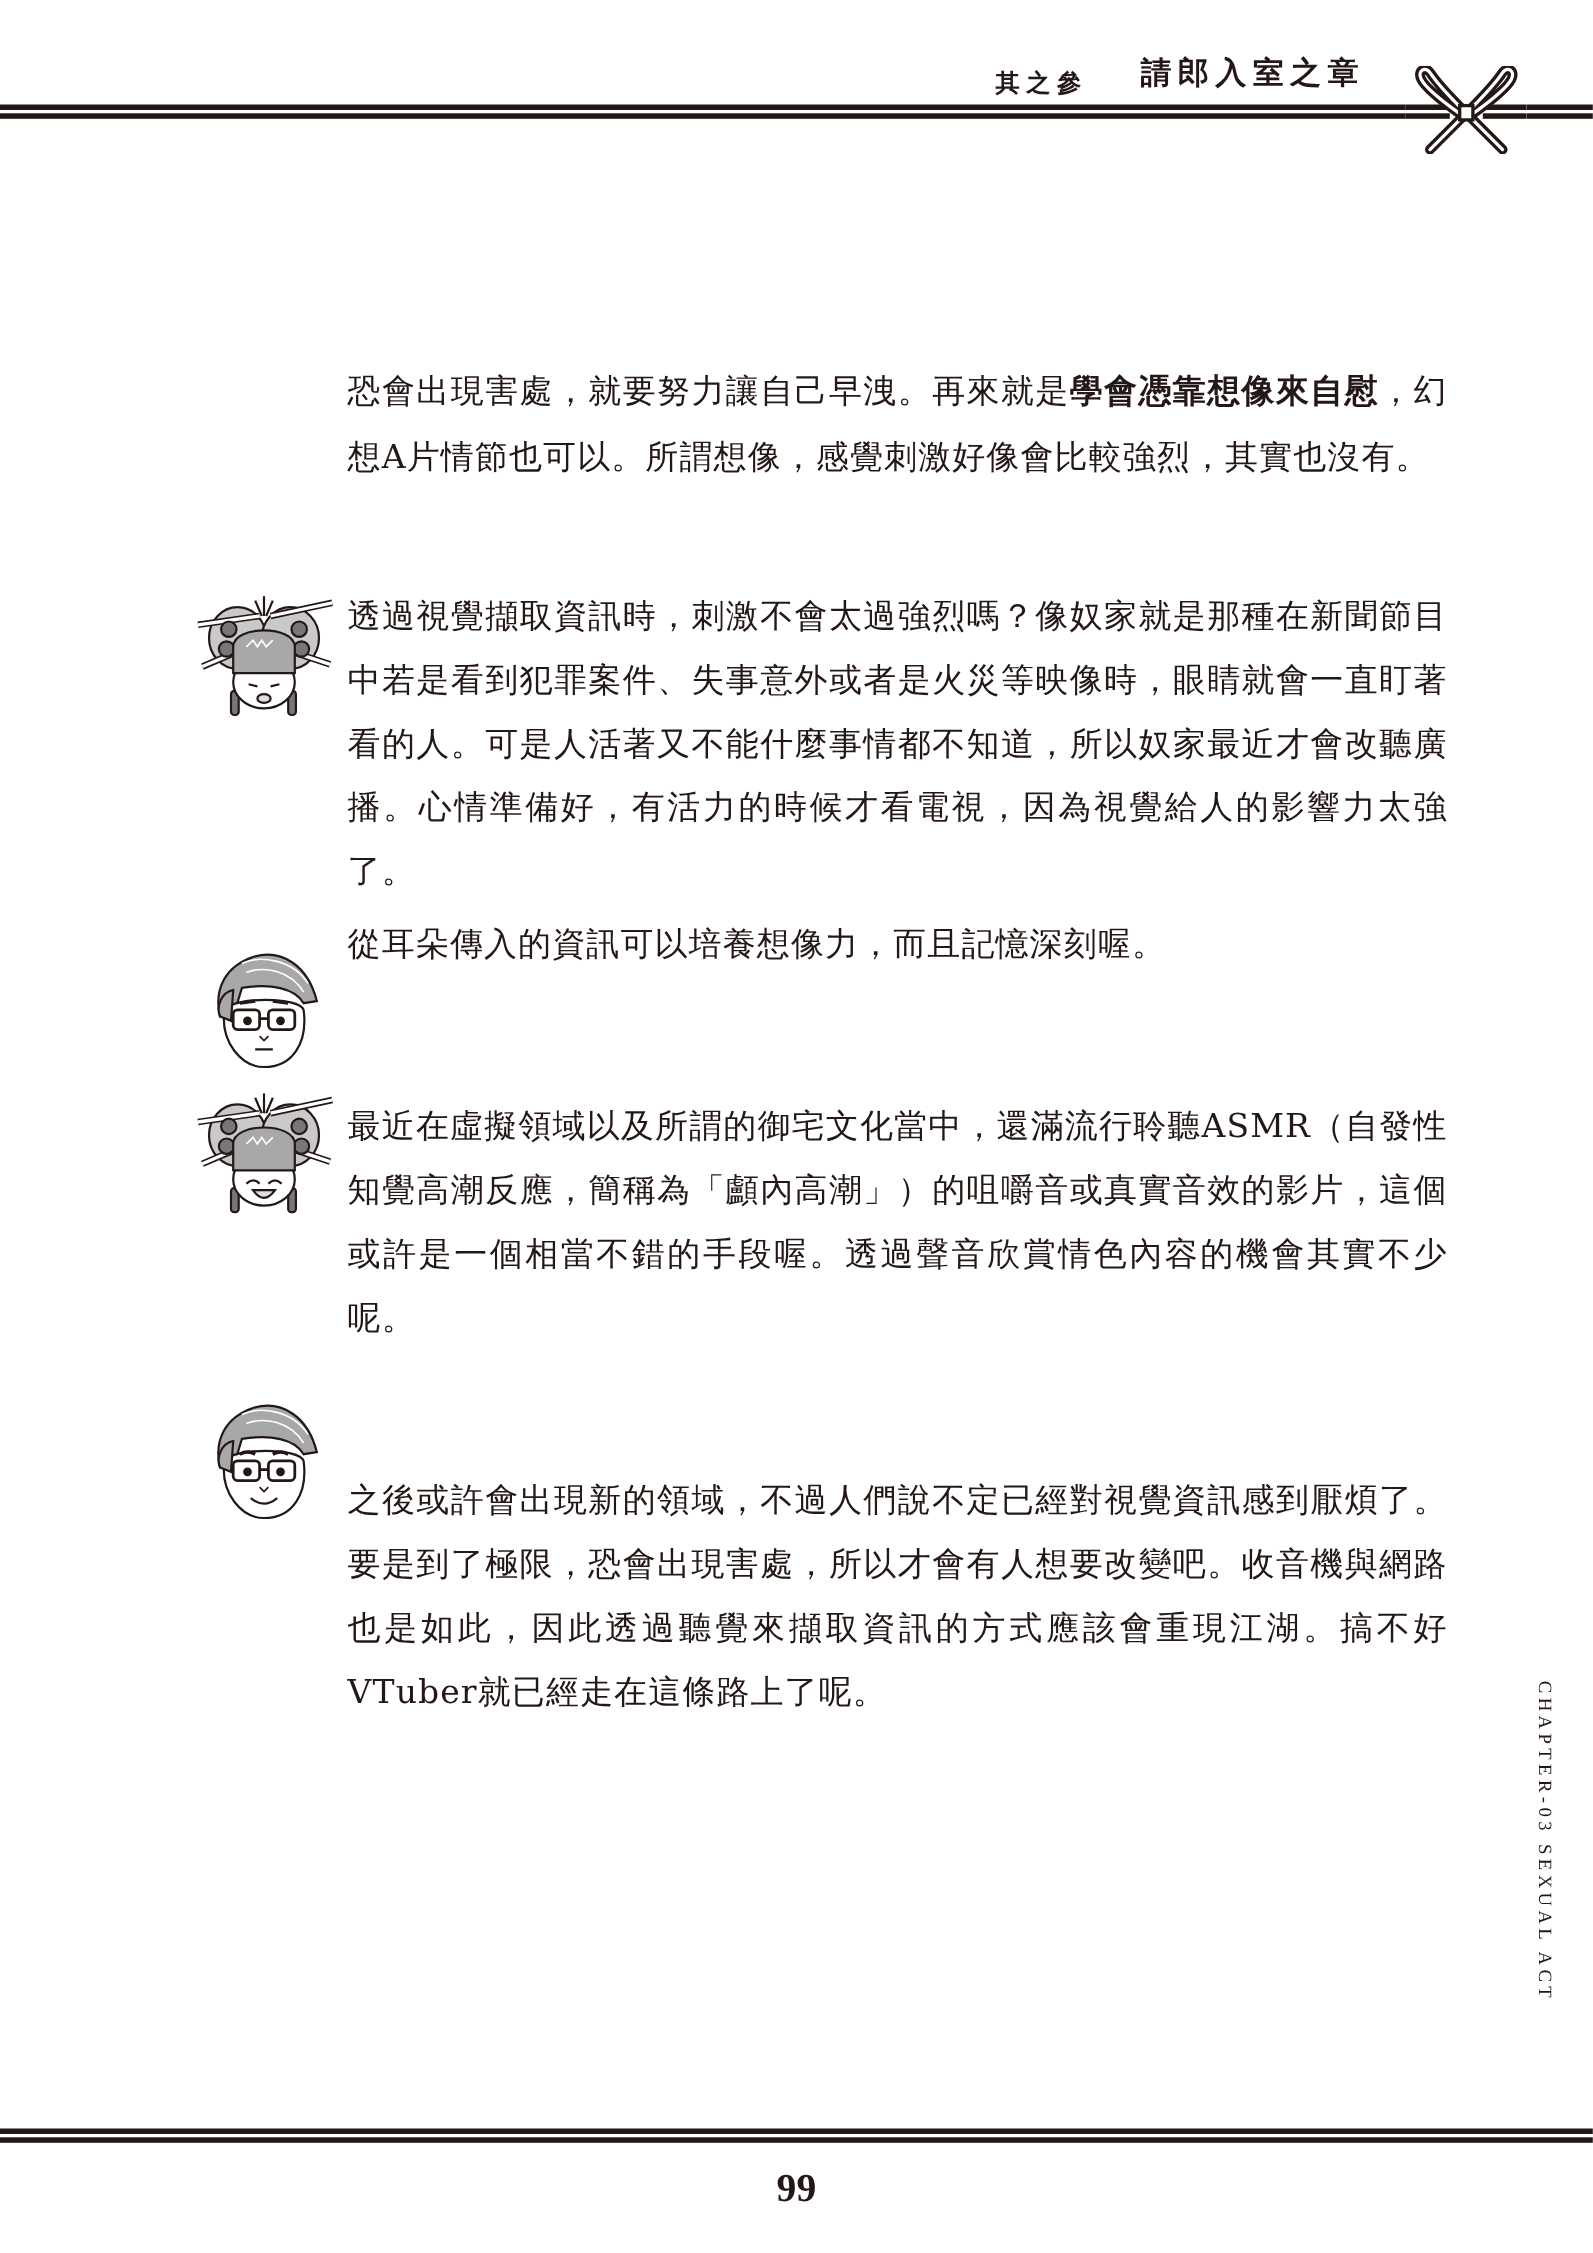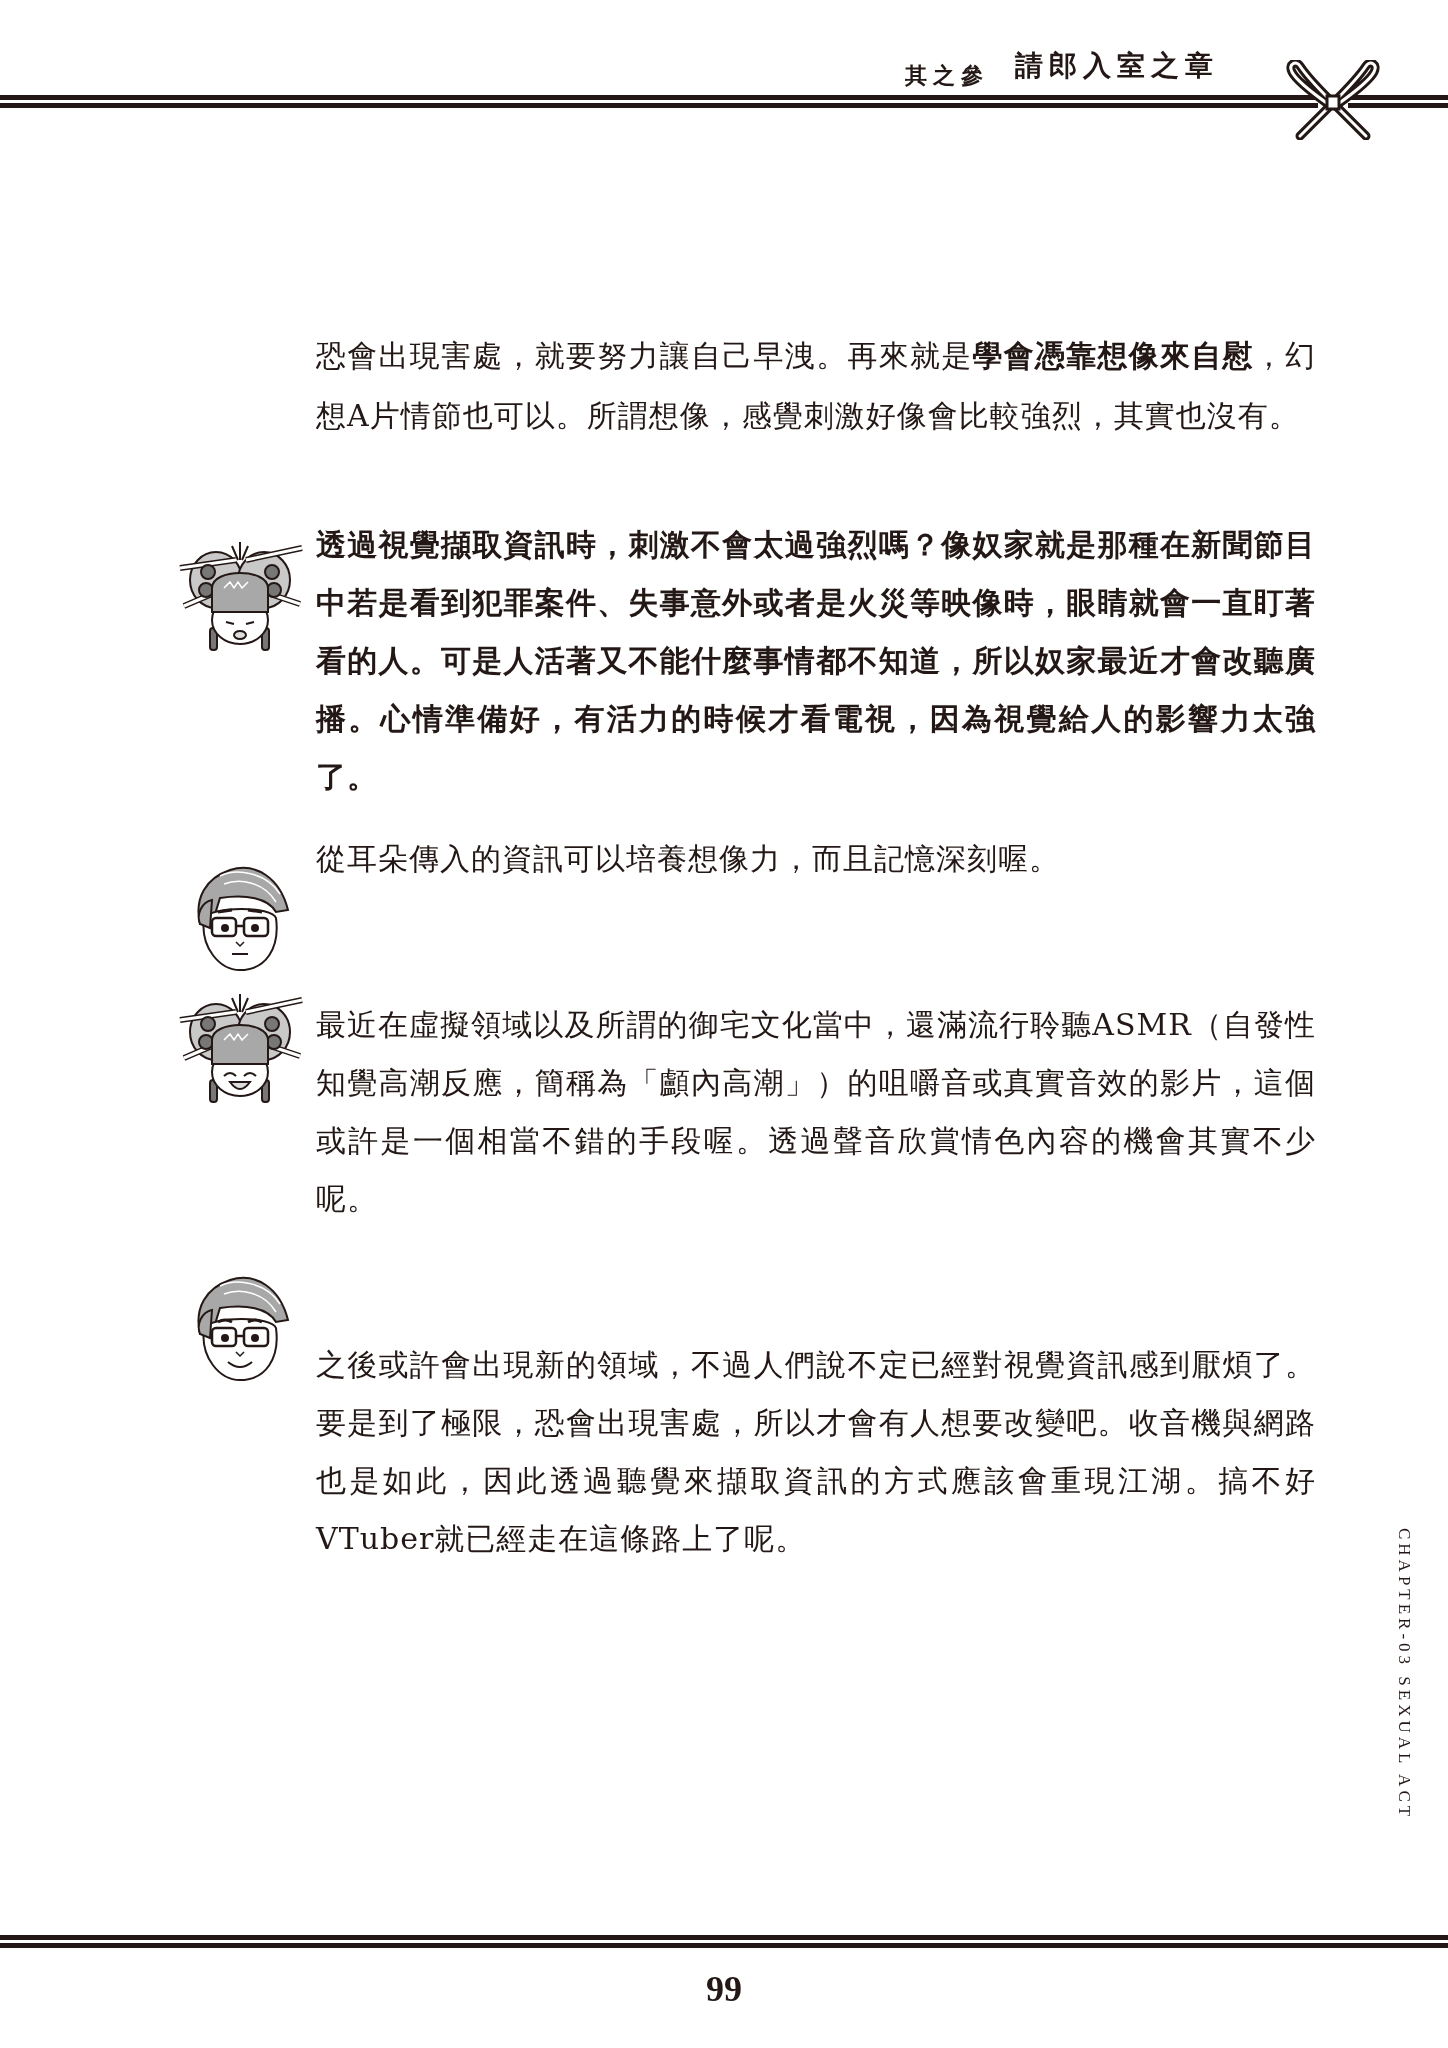--- a/index.html
+++ b/index.html
@@ -29,21 +29,21 @@
       white-space: nowrap;
     }
     .header-chapter-num {
       font-size: 22px;
       letter-spacing: 6px;
       margin-top: 20px;
     }
     .header-chapter-name {
       font-size: 28px;
       letter-spacing: 6px;
-      margin-left: 26px;
+      margin-left: 48px;
     }
     .rule-top {
       position: absolute;
       left: 0;
       width: 1448px;
       height: 5px;
       background: #231815;
     }
     .rule-top.r1 { top: 95px; }
     .rule-top.r2 { top: 103px; }
@@ -168,21 +168,21 @@
     <circle cx="98" cy="52" r="7" fill="#777"></circle>
     <rect x="34" y="90" width="7" height="22" rx="3" fill="#777"></rect>
     <rect x="86" y="90" width="7" height="22" rx="3" fill="#777"></rect>
     <ellipse cx="64" cy="82" rx="28" ry="24" fill="#fff"></ellipse>
     <path d="M36 74 L36 50 C 36 30, 92 30, 92 50 L92 74 Z" fill="#a8a8a8"></path>
     <path d="M48 50 L54 44 L58 50 L62 44 L66 50 L72 44" fill="none" stroke="#fff" stroke-width="1.5"></path>
     <path d="M50 84 L58 86 M70 86 L78 84" fill="none"></path>
     <ellipse cx="64" cy="97" rx="6" ry="4" fill="#ddd"></ellipse>
   </g>
 </svg>
-<div class="block" style="top:516px;font-weight:bold;">
+<div class="block" style="top:532px;">
   <p class="para">透過視覺擷取資訊時，刺激不會太過強烈嗎？像奴家就是那種在新聞節目中若是看到犯罪案件、失事意外或者是火災等映像時，眼睛就會一直盯著看的人。可是人活著又不能什麼事情都不知道，所以奴家最近才會改聽廣播。心情準備好，有活力的時候才看電視，因為視覺給人的影響力太強了。</p>
 </div>
 
 <svg class="avatar" style="top:858px;" viewBox="0 0 128 120" xmlns="http://www.w3.org/2000/svg">
   <g stroke="#231815" stroke-width="2">
     <path d="M24 66 C 18 40, 30 20, 54 12 C 80 4, 104 20, 112 52 L 100 54 C 92 40, 70 36, 44 40 L 36 66 Z" fill="#a8a8a8"></path>
     <path d="M44 18 C 60 10, 90 14, 104 36 M48 26 C 64 20, 88 24, 100 44" fill="none" stroke="#fff" stroke-width="1.5"></path>
     <path d="M28 60 C 24 90, 44 112, 64 112 C 90 112, 104 90, 100 60 C 96 48, 36 48, 28 60 Z" fill="#fff"></path>
     <path d="M24 66 C 20 56, 26 44, 36 42 L 34 70 Z" fill="#a8a8a8"></path>
     <path d="M42 54 L56 52 M72 52 L86 54" fill="none" stroke-width="3"></path>

